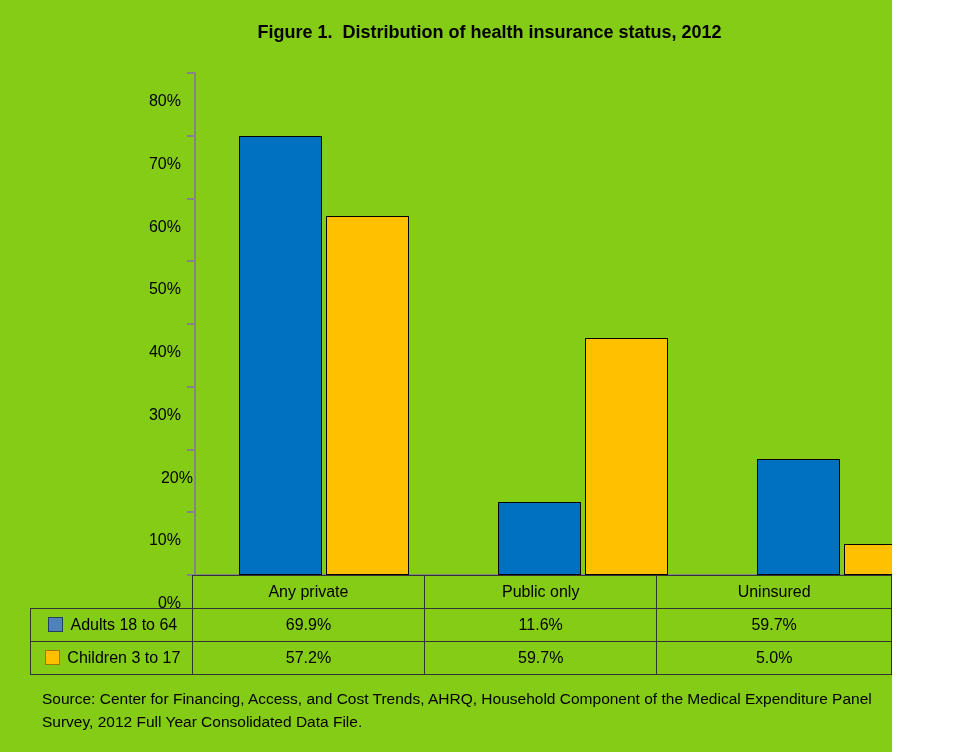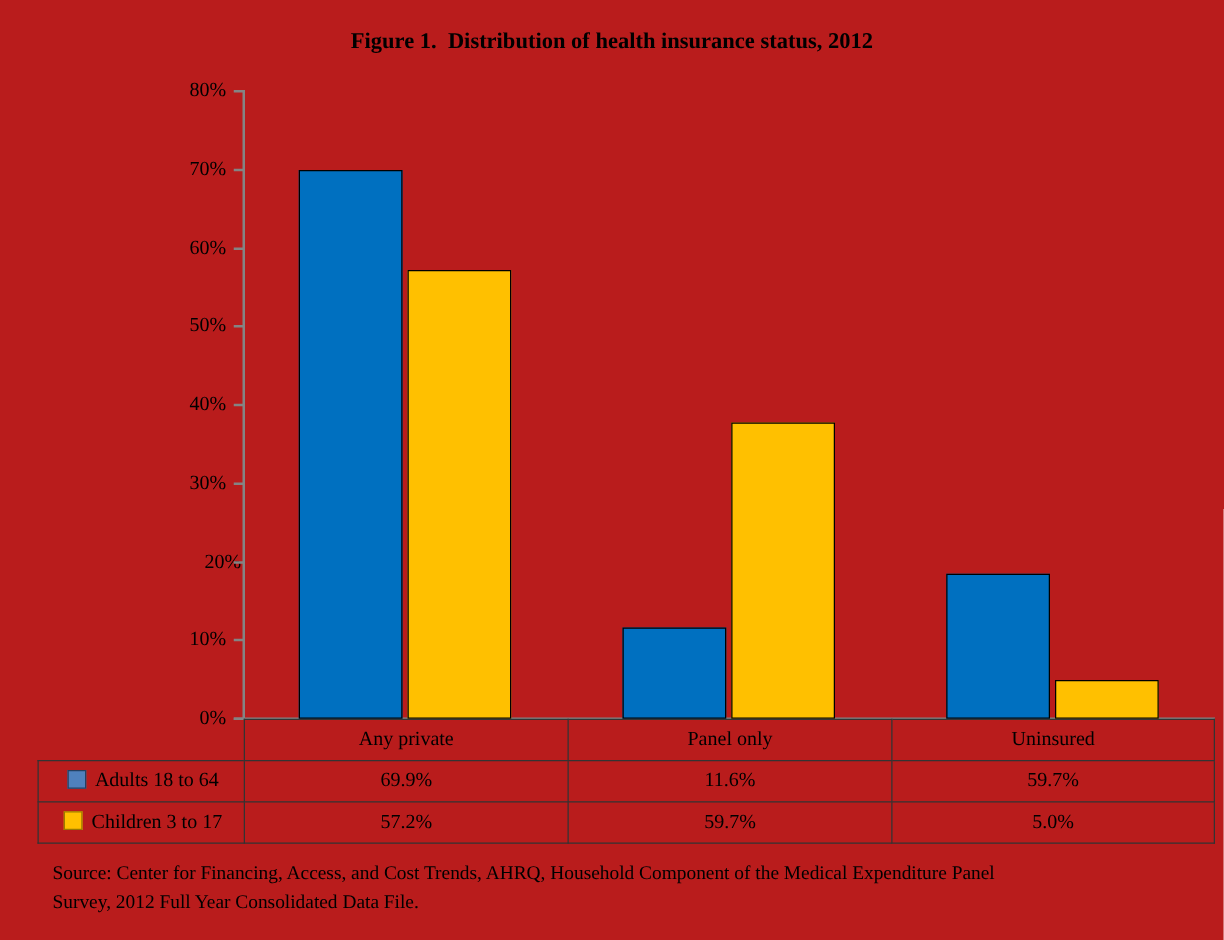--- a/index.html
+++ b/index.html
@@ -4,25 +4,24 @@
 <style>
   html, body {
     margin: 0;
     padding: 0;
     background: #ffffff;
     font-family: "Liberation Sans", sans-serif;
     color: #000000;
   }
   #page {
     position: relative;
-    width: 979px;
+    width: 892px;
     height: 752px;
-    background: #b91c1c;
+    background: #84cc16;
     overflow: hidden;
-    font-family: Liberation Serif, serif;
   }
   #chart-title {
     position: absolute;
     top: 22px;
     left: 0;
     width: 979px;
     text-align: center;
     font-size: 18px;
     font-weight: bold;
     white-space: pre;
@@ -59,20 +58,21 @@
     background: #848484;
     z-index: 1;
   }
   .y-label {
     position: absolute;
     width: 60px;
     height: 20px;
     line-height: 20px;
     text-align: right;
     font-size: 16px;
+    margin-top: 28px;
   }
   .bar-group {
     position: absolute;
     bottom: 0;
     height: 502px;
     display: flex;
     align-items: flex-end;
     justify-content: center;
     gap: 4px;
     z-index: 2;
@@ -178,21 +178,21 @@
     <colgroup>
       <col style="width:165px">
       <col style="width:259px">
       <col style="width:259px">
       <col style="width:258px">
     </colgroup>
     <tbody id="data-table-body">
         <tr>
           <td class="corner-cell"></td>
           <th>Any private</th>
-          <th>Panel only</th>
+          <th>Public only</th>
           <th>Uninsured</th>
         </tr>
         <tr>
           <td class="legend-cell"><span class="legend-swatch" style="background: rgb(79, 129, 189); border-color: rgb(36, 64, 97);"></span><span>Adults 18 to 64</span></td>
           <td>69.9%</td>
           <td>11.6%</td>
           <td>59.7%</td>
         </tr>
         <tr>
           <td class="legend-cell"><span class="legend-swatch" style="background: rgb(255, 192, 0); border-color: rgb(156, 122, 0);"></span><span>Children 3 to 17</span></td>

